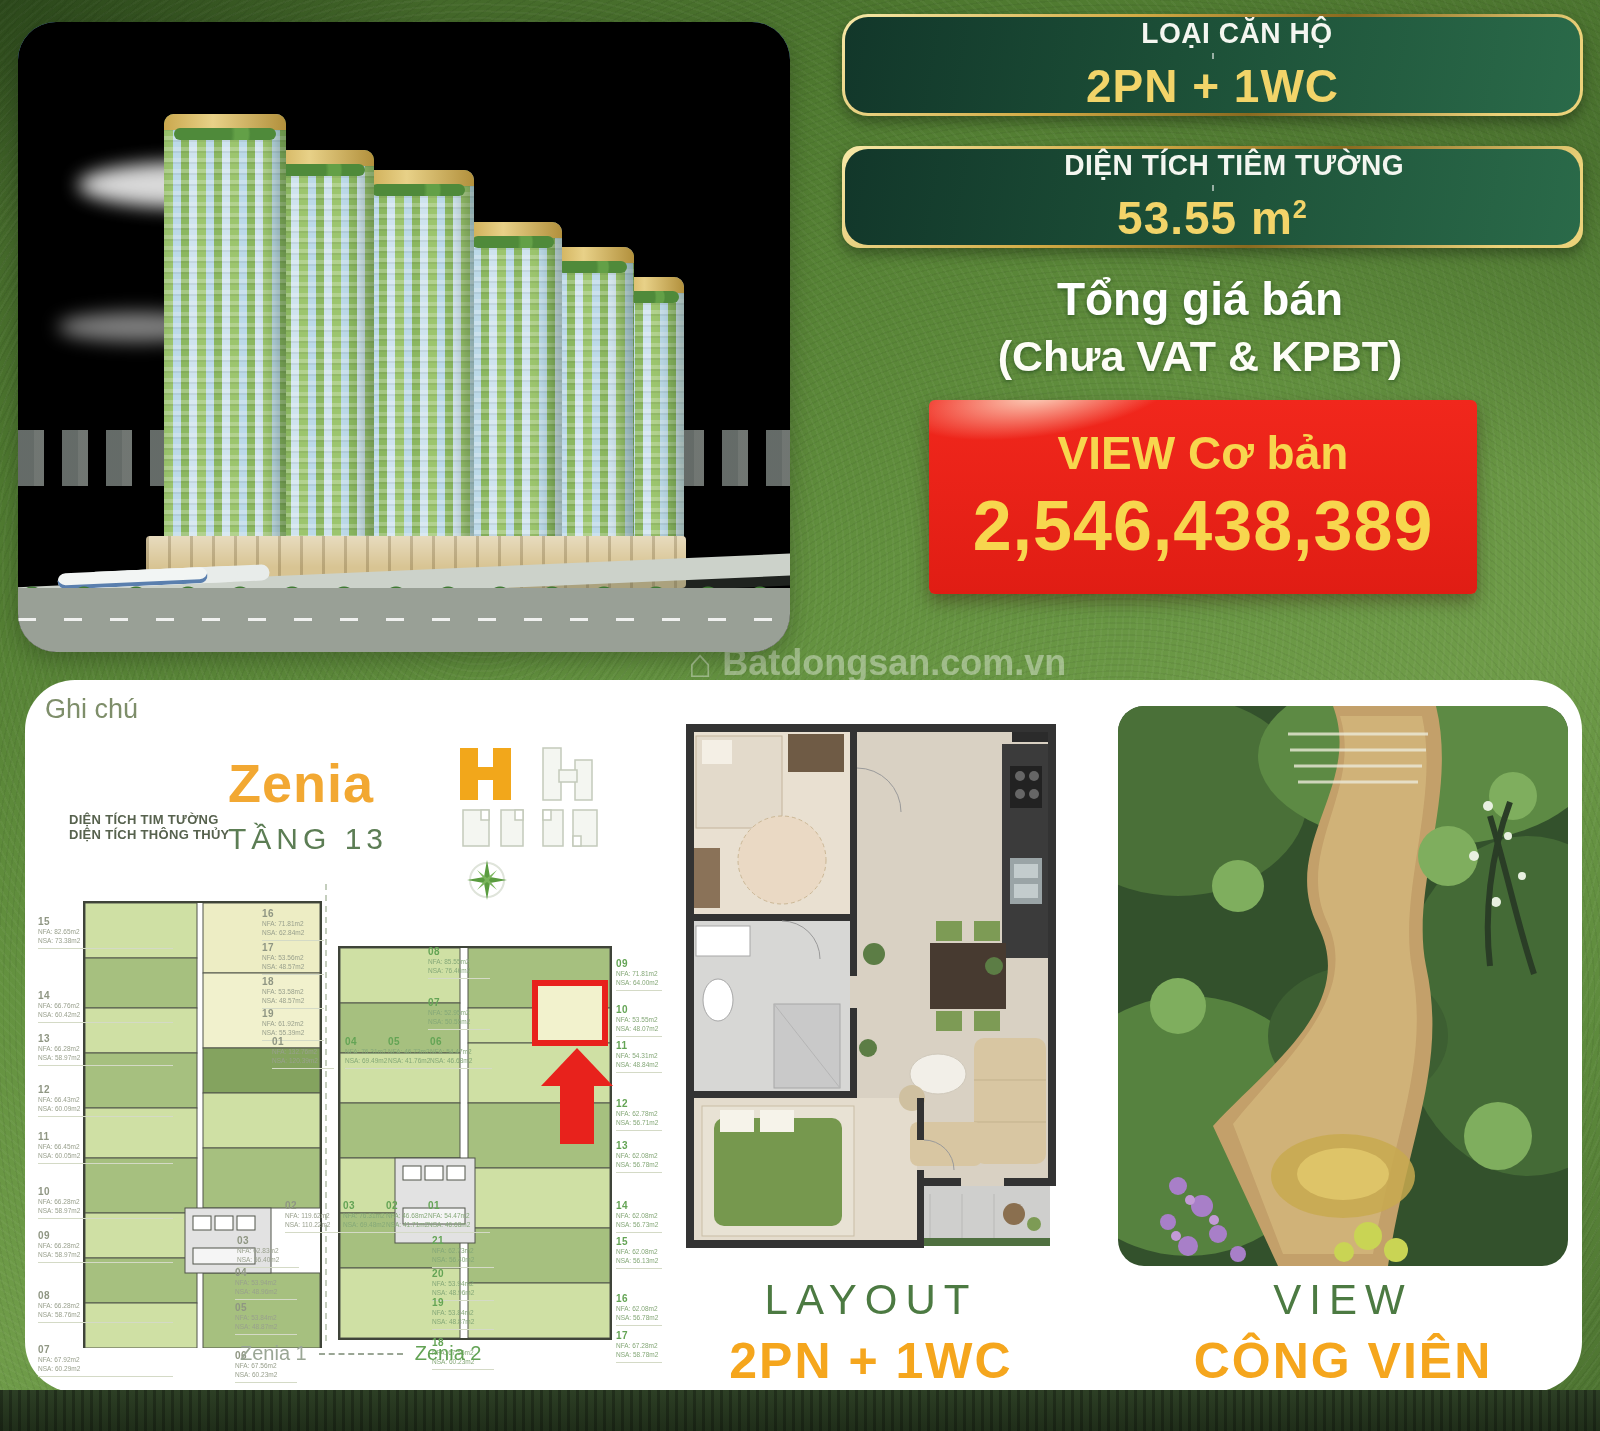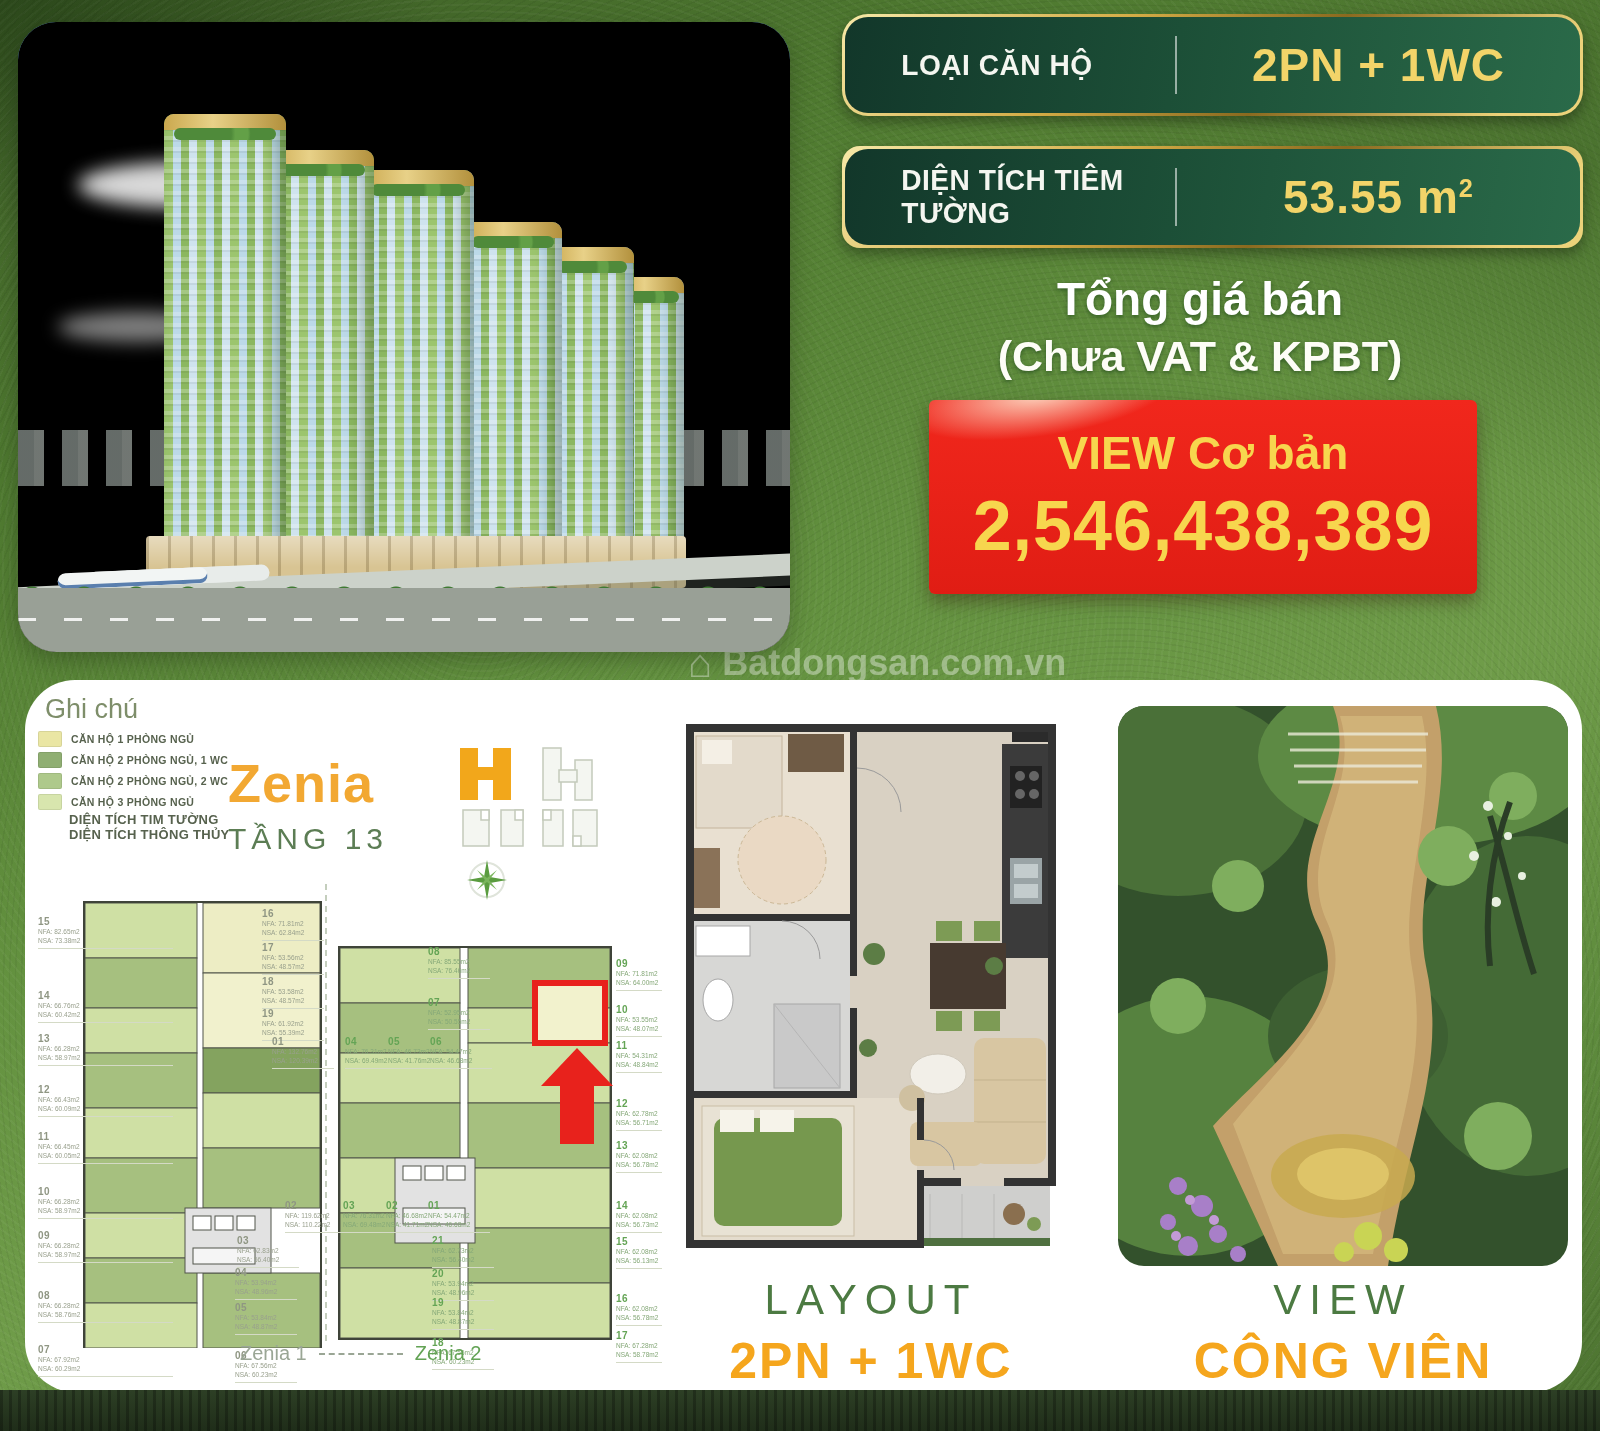--- a/index.html
+++ b/index.html
@@ -46,21 +46,21 @@
     background:
      radial-gradient(circle at 14px 20px,#3f7a33 11px,transparent 12px),
      radial-gradient(circle at 34px 26px,#579441 10px,transparent 11px);
     background-size:52px 42px;}
 
   
   .badge{left:842px;width:741px;height:102px;border-radius:26px;z-index:3;
     background:linear-gradient(135deg,#f7e9a8,#d3ab45 35%,#8a6a1f 60%,#ecd27a 90%);
     padding:3px;box-sizing:border-box;box-shadow:0 6px 14px rgba(0,0,0,.35);}
   .badge-inner{width:100%;height:100%;border-radius:23px;display:flex;align-items:center;
-    background:linear-gradient(100deg,#12372a 0%,#1c4f37 45%,#2a6a49 100%);}
+    background:linear-gradient(100deg,#12372a 0%,#1c4f37 45%,#2a6a49 100%);flex-direction:column;}
   .badge-label{flex:0 0 37%;padding-left:58px;color:#f4f6f0;font-weight:bold;font-size:29px;letter-spacing:.5px;transform:scaleX(.97);transform-origin:left;}
   .badge-divider{width:2px;height:58px;background:rgba(255,255,255,.55);}
   .badge-value{flex:1;text-align:center;color:#f2d469;font-weight:bold;font-size:46px;letter-spacing:1px;}
   .badge-value sup{font-size:.55em;}
   .price-title{left:850px;width:700px;top:272px;text-align:center;color:#fff;font-size:46px;font-weight:bold;
     text-shadow:0 2px 4px rgba(0,40,10,.45);z-index:3;}
   .price-sub{left:850px;width:700px;top:332px;text-align:center;color:#fdfdf6;font-size:43px;font-weight:bold;
     text-shadow:0 2px 4px rgba(0,40,10,.45);z-index:3;}
   .price-box{left:929px;top:400px;width:548px;height:194px;background:linear-gradient(180deg,#f1271c,#e01d14);
     border-radius:6px;z-index:3;text-align:center;overflow:hidden;box-shadow:0 8px 18px rgba(40,0,0,.35);}
@@ -158,38 +158,20 @@
   <div class="abs price-title">Tổng giá bán</div>
   <div class="abs price-sub">(Chưa VAT &amp; KPBT)</div>
   <div class="abs price-box">
     <div class="price-label">VIEW Cơ bản</div>
     <div class="price-value">2,546,438,389</div>
   </div>
 
   <div class="abs card"></div>
 
   <div class="abs legend-title">Ghi chú</div>
-  <div class="abs legend-items">
-      <div class="lg-row">
-        <span class="sw" style="background: rgb(234, 230, 164);"></span>
-        <span class="lg-t">CĂN HỘ 1 PHÒNG NGỦ</span>
-      </div>
-      <div class="lg-row">
-        <span class="sw" style="background: rgb(143, 174, 114);"></span>
-        <span class="lg-t">CĂN HỘ 2 PHÒNG NGỦ, 1 WC</span>
-      </div>
-      <div class="lg-row">
-        <span class="sw" style="background: rgb(174, 201, 139);"></span>
-        <span class="lg-t">CĂN HỘ 2 PHÒNG NGỦ, 2 WC</span>
-      </div>
-      <div class="lg-row">
-        <span class="sw" style="background: rgb(216, 230, 174);"></span>
-        <span class="lg-t">CĂN HỘ 3 PHÒNG NGỦ</span>
-      </div>
-    </div>
   <div class="abs legend-notes">
       <div class="lg-note">DIỆN TÍCH TIM TƯỜNG</div>
       <div class="lg-note">DIỆN TÍCH THÔNG THỦY</div>
     </div>
 
   <div class="abs tower-title">
     <div class="tower-name">Zenia</div>
     <div class="floor-label">TẦNG 13</div>
   </div>
 

